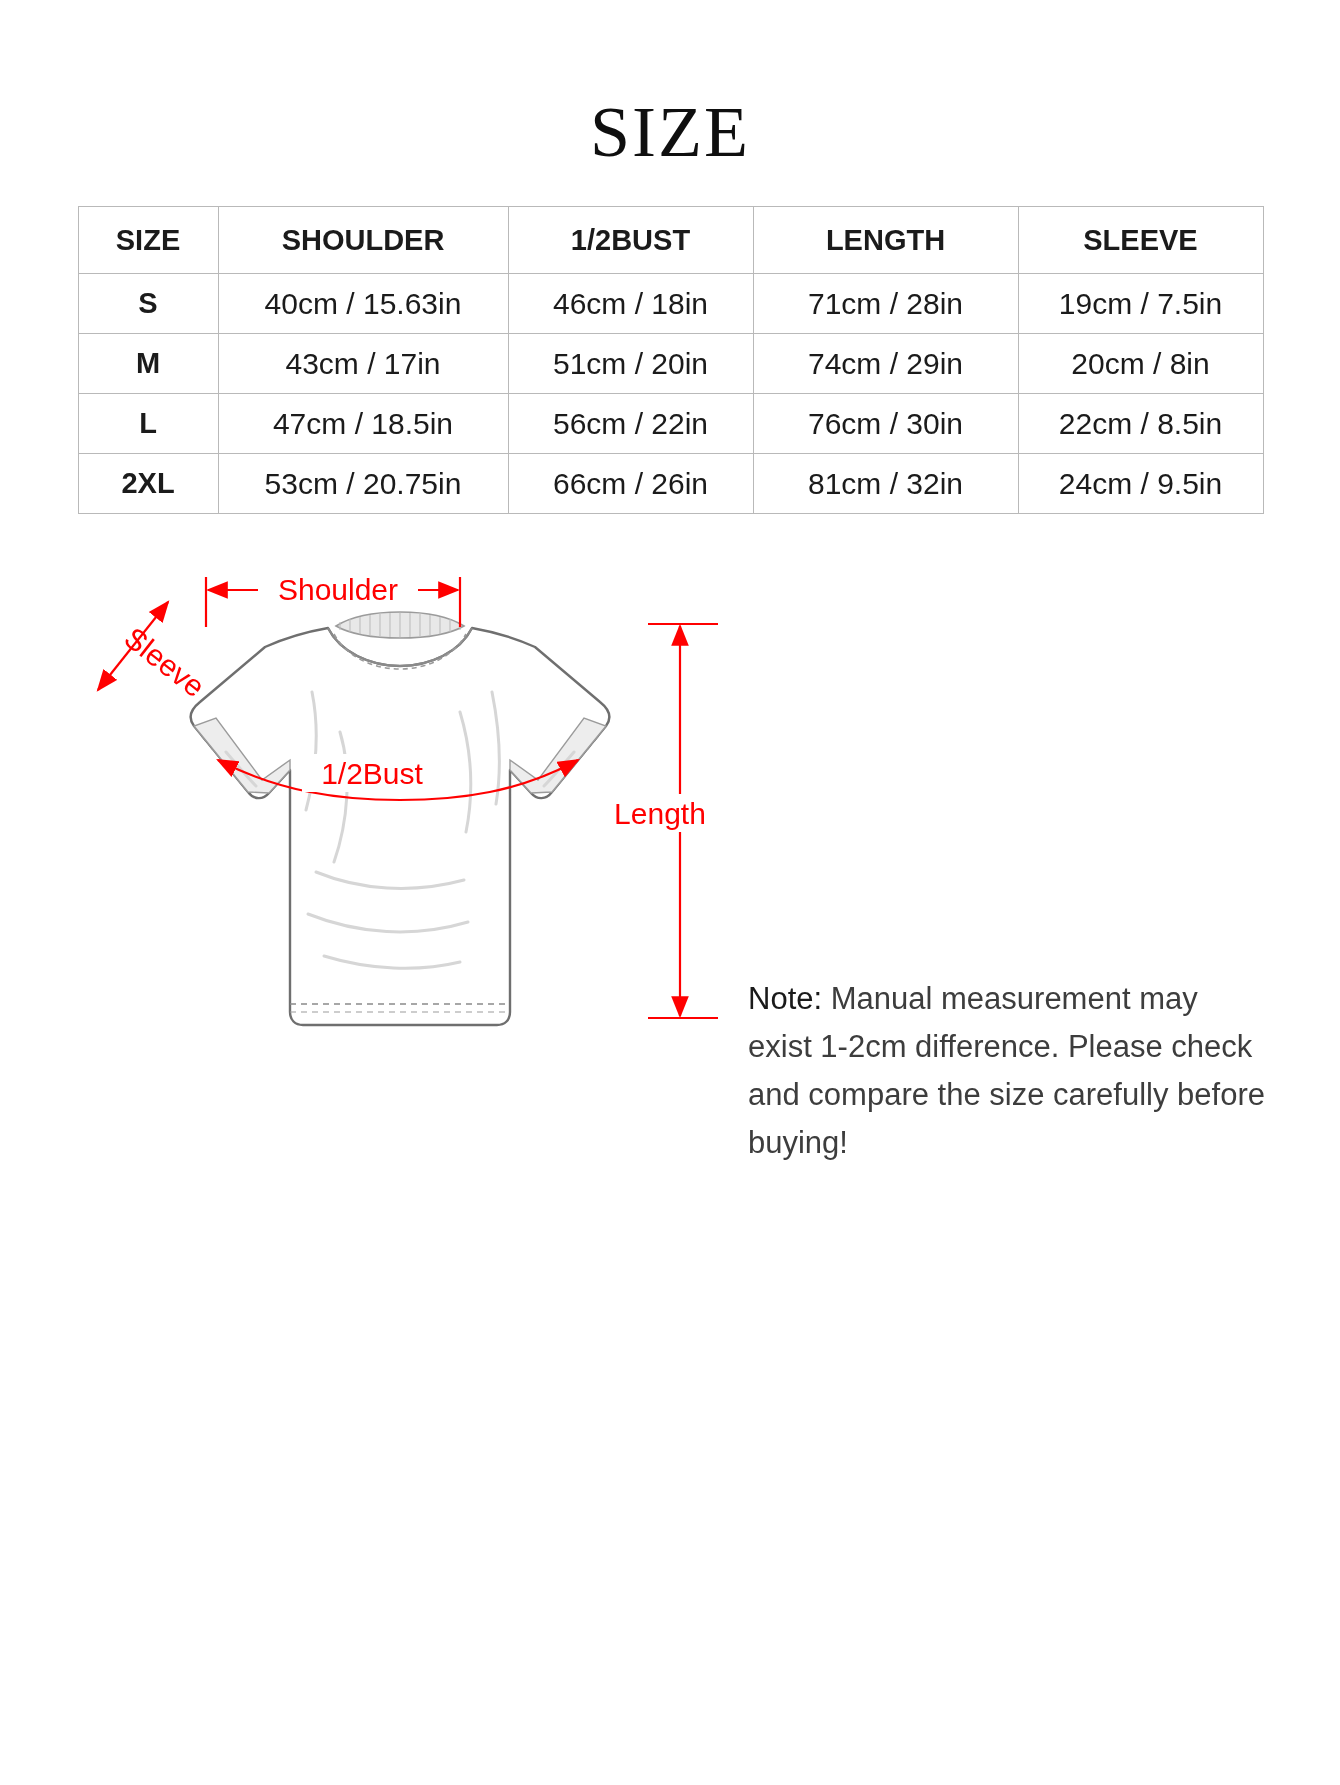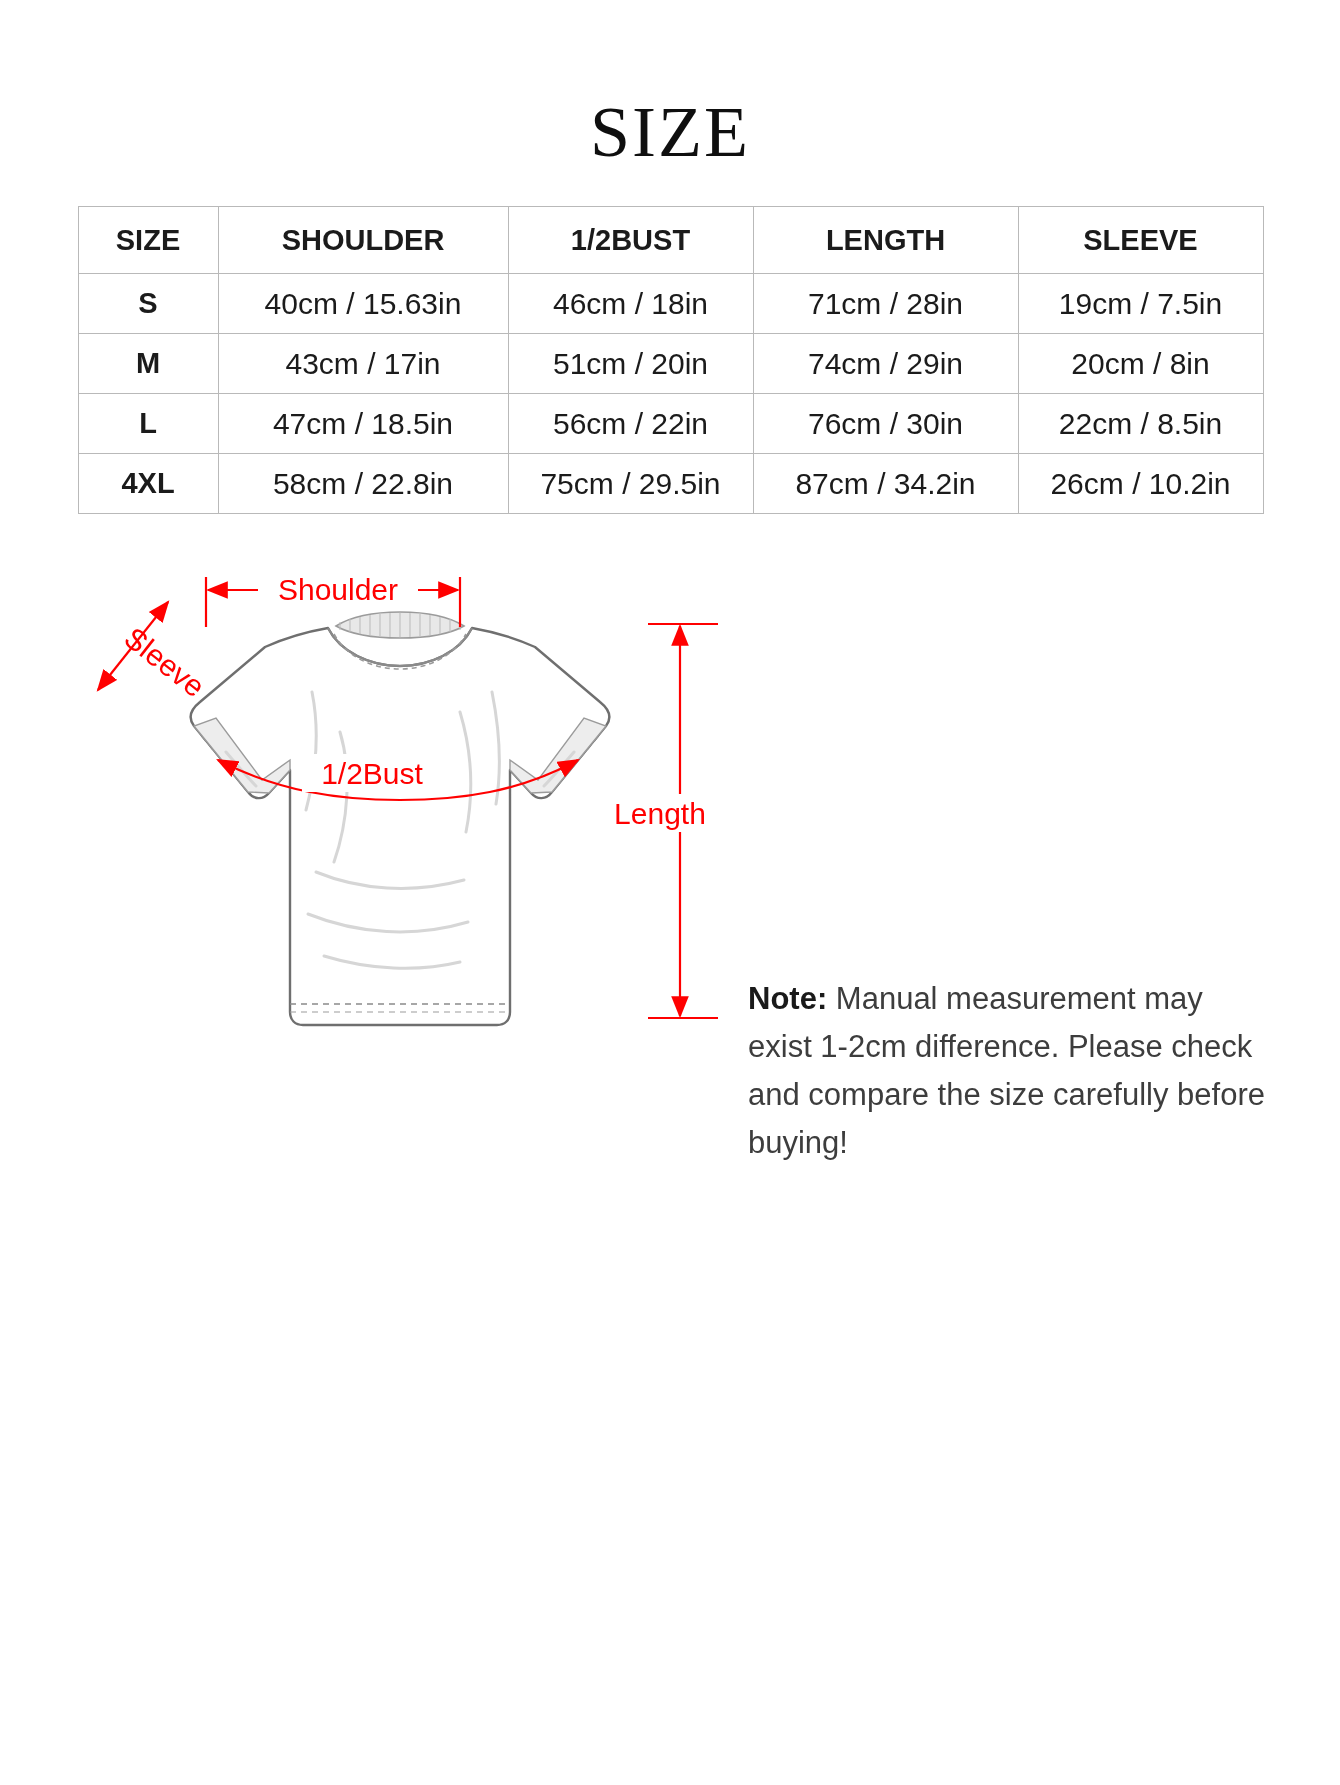--- a/index.html
+++ b/index.html
@@ -90,21 +90,21 @@
     position: absolute;
     left: 748px;
     top: 975px;
     width: 520px;
     font-size: 31px;
     line-height: 1.55;
     color: #3d3d3d;
   }
   .note b {
     color: #1a1a1a;
-    font-weight: bold;
+    font-weight: normal;
   }
 
   
 </style>
 </head>
 <body>
 
 <div class="page">
 
   <h1 class="title">SIZE</h1>
@@ -143,25 +143,25 @@
           <td>20cm / 8in</td>
         </tr>
         <tr>
           <td class="size-col">L</td>
           <td>47cm / 18.5in</td>
           <td>56cm / 22in</td>
           <td>76cm / 30in</td>
           <td>22cm / 8.5in</td>
         </tr>
         <tr>
-          <td class="size-col">4XL</td>
-          <td>58cm / 22.8in</td>
-          <td>75cm / 29.5in</td>
-          <td>87cm / 34.2in</td>
-          <td>26cm / 10.2in</td>
+          <td class="size-col">2XL</td>
+          <td>53cm / 20.75in</td>
+          <td>66cm / 26in</td>
+          <td>81cm / 32in</td>
+          <td>24cm / 9.5in</td>
         </tr>
       </tbody>
     </table>
   </div>
 
   <div class="diagram-area">
     <svg class="shirt-svg" width="720" height="600" viewBox="0 0 720 600">
       <defs>
         <marker id="arrR" markerWidth="10" markerHeight="10" refX="9" refY="4" orient="auto">
           <path d="M0,0 L10,4 L0,8 z" fill="#ff0000"></path>

